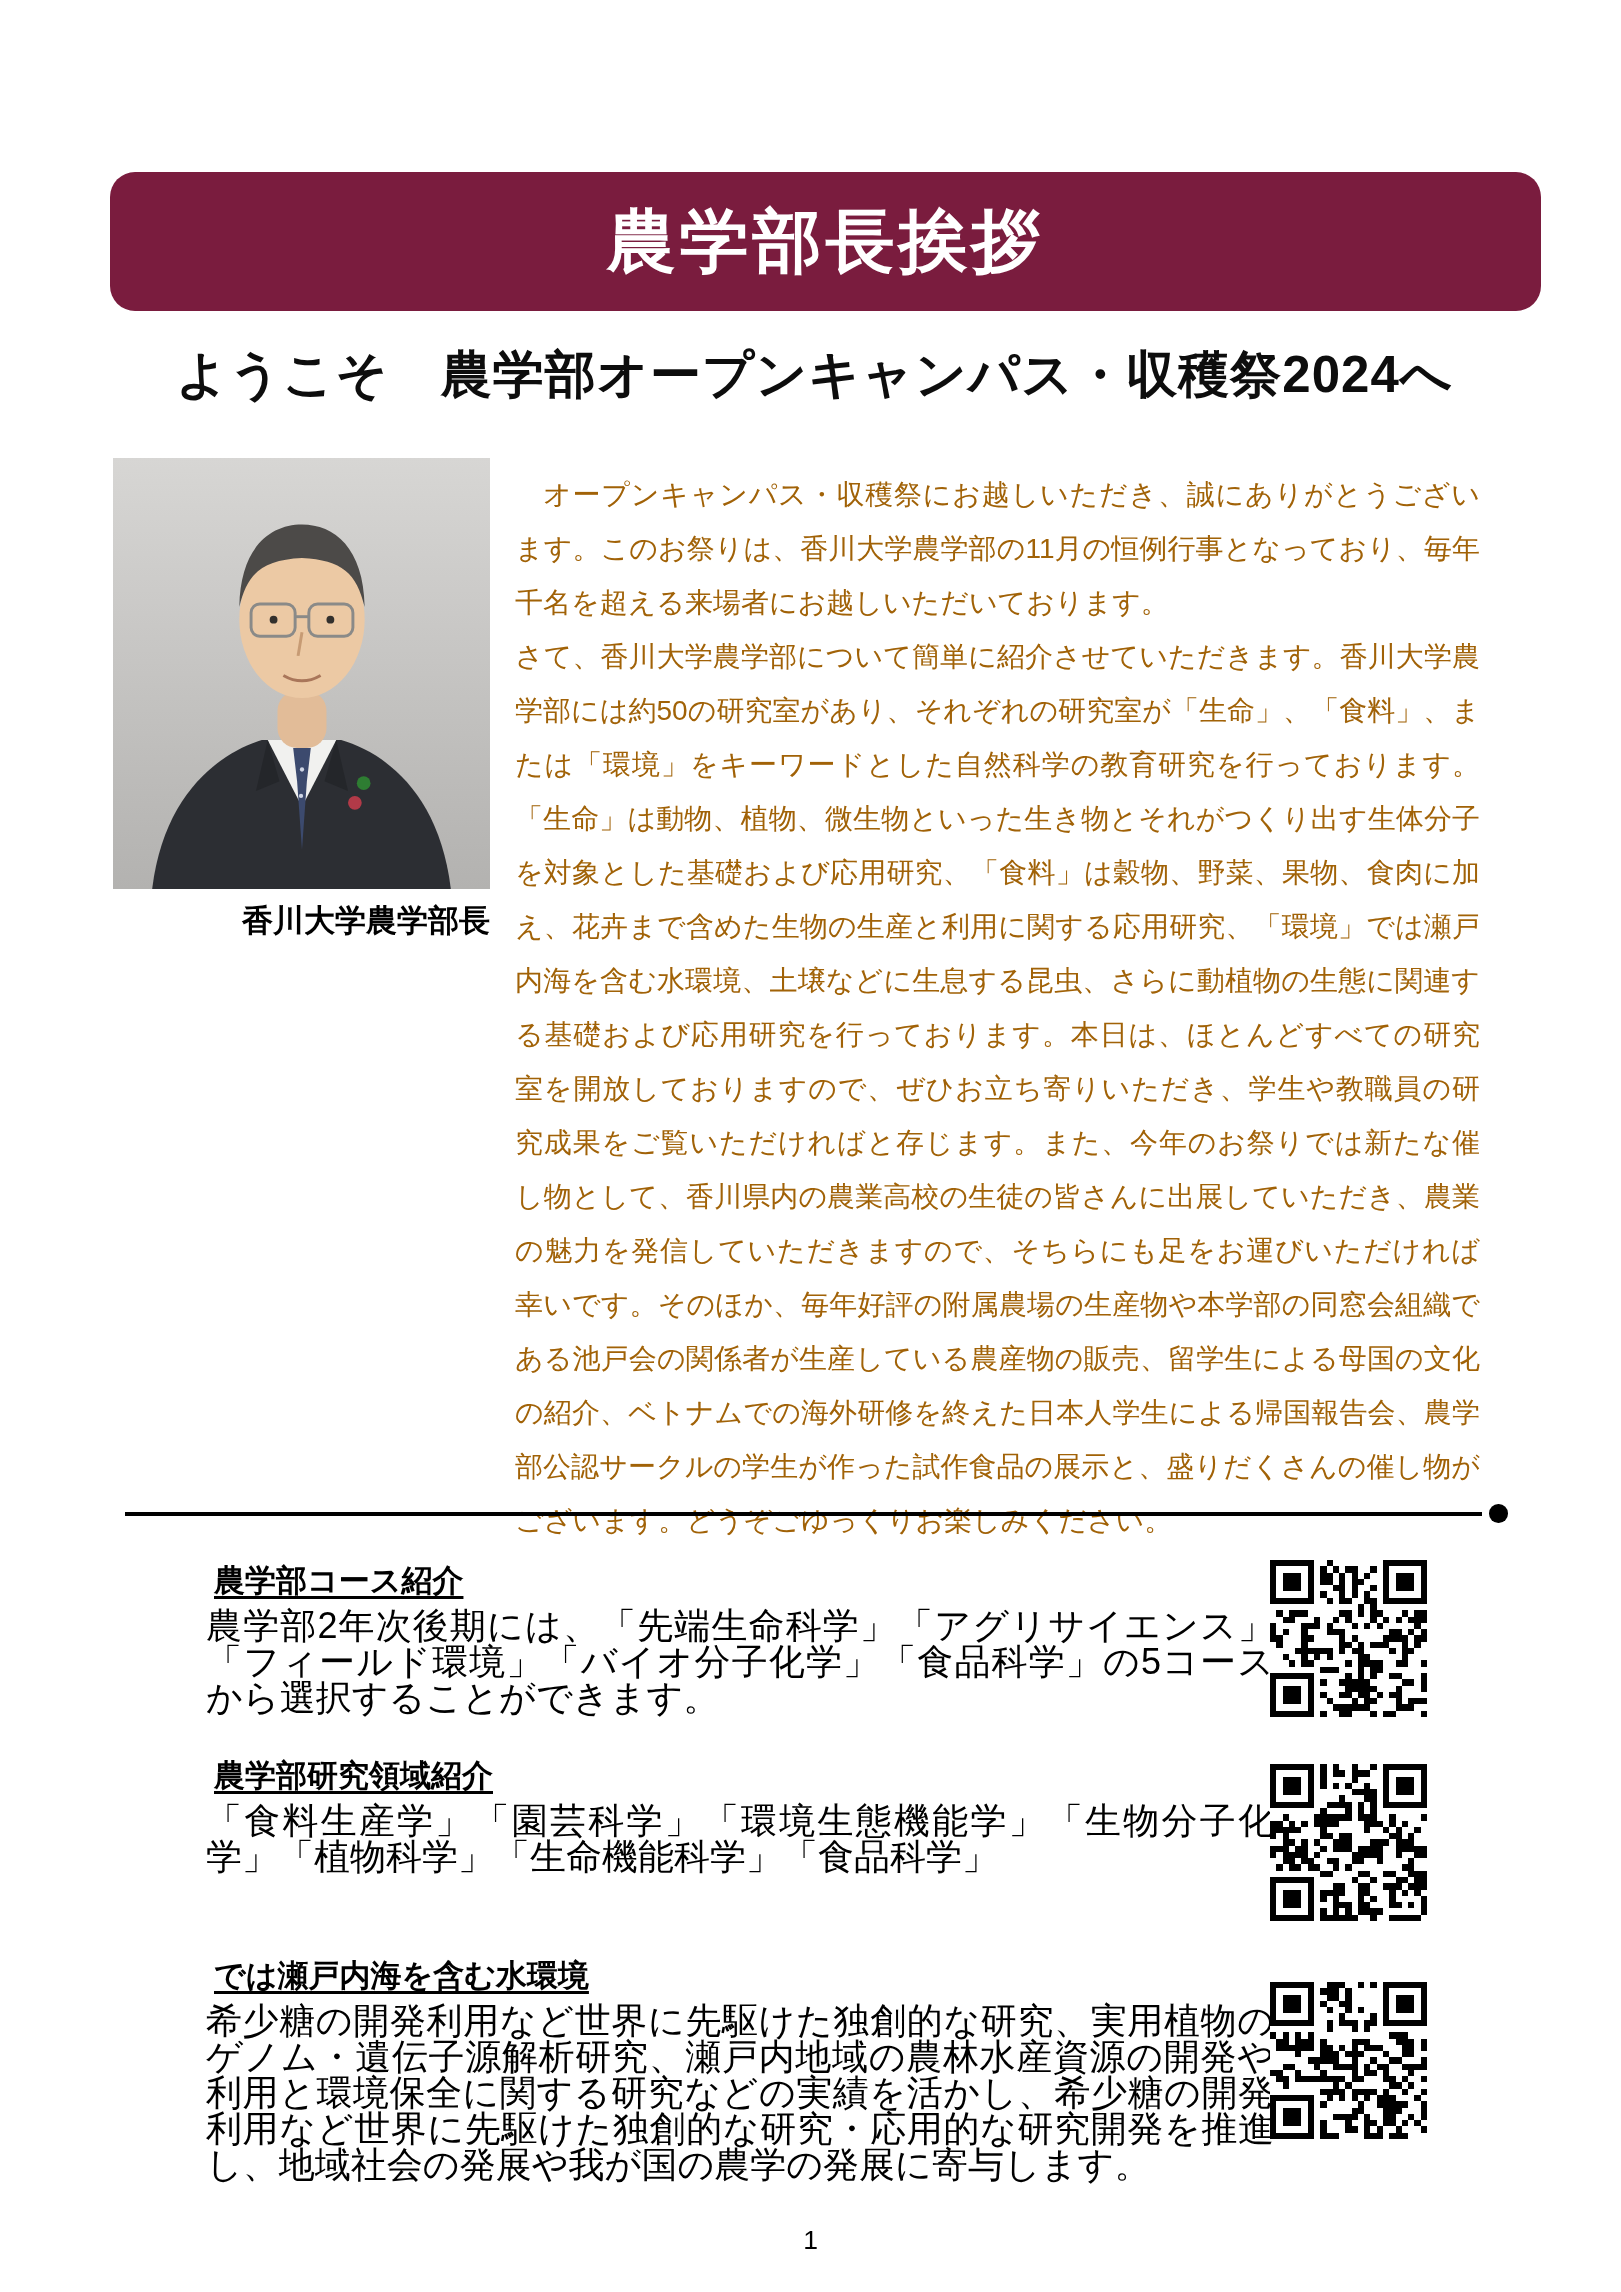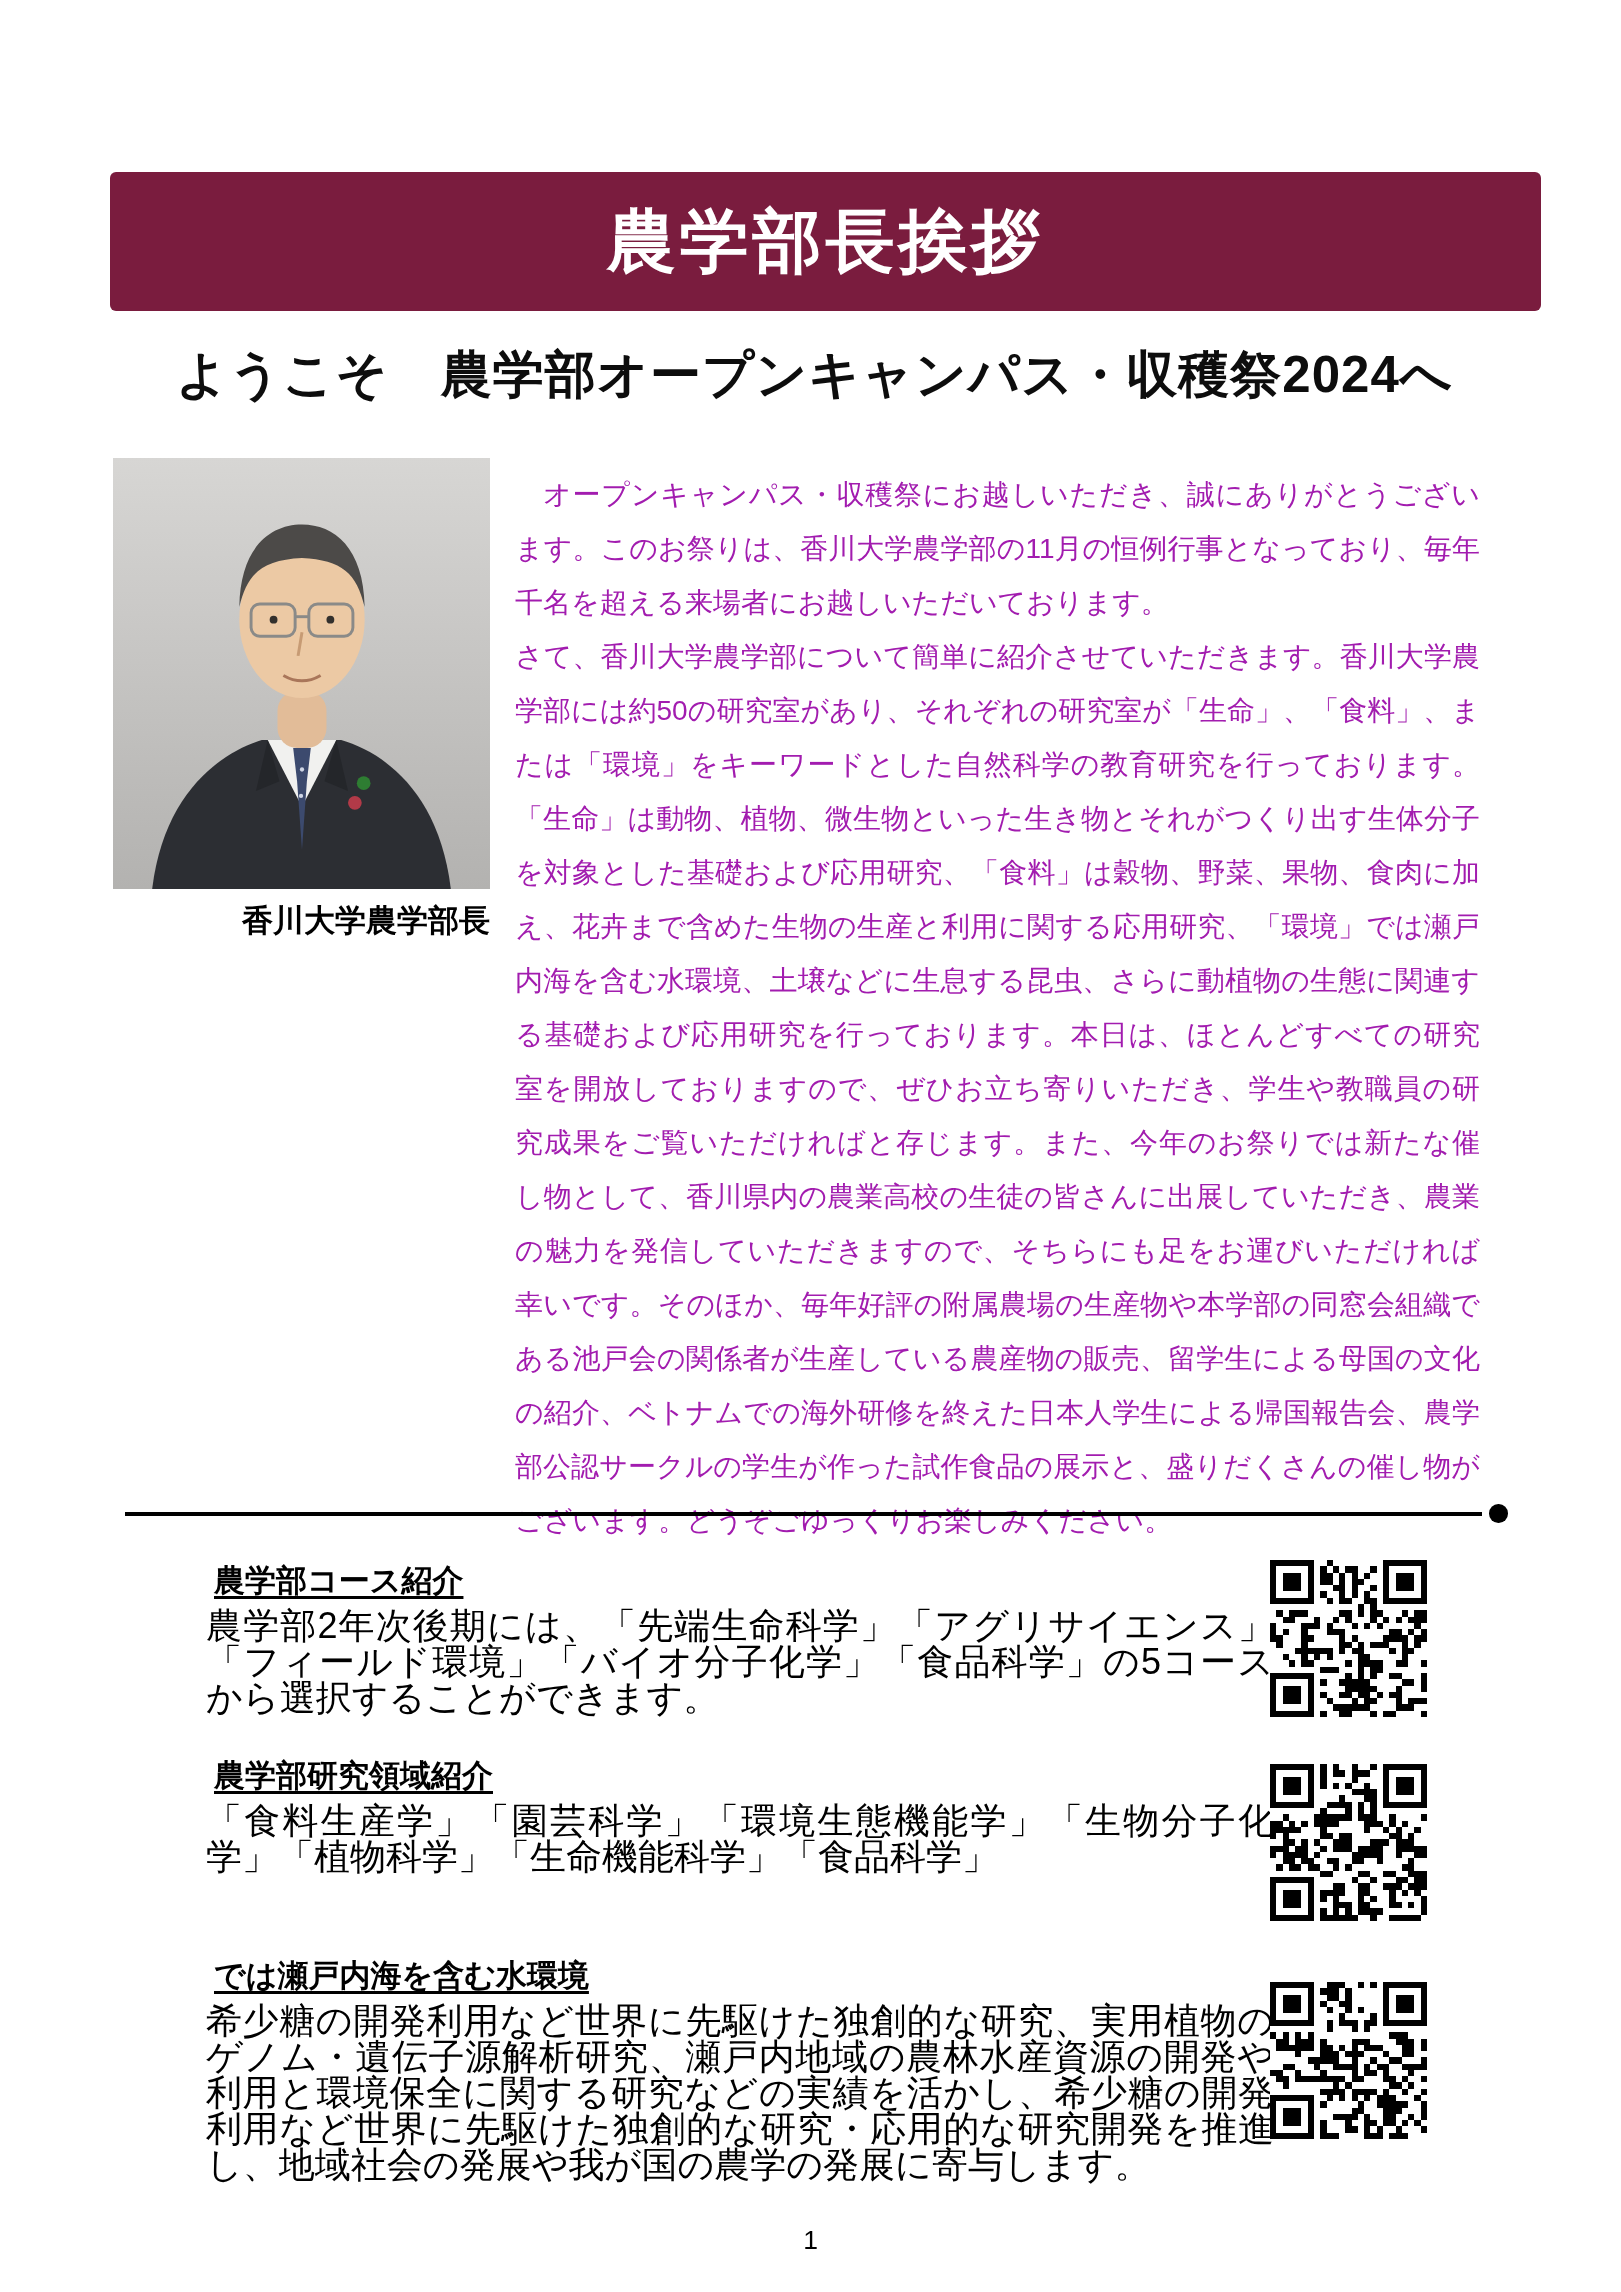--- a/index.html
+++ b/index.html
@@ -3,37 +3,37 @@
 <meta charset="utf-8">
 <style>
   * { margin:0; padding:0; box-sizing:border-box; }
   html,body { background:#ffffff; }
   .page {
     position:relative; width:1621px; height:2293px; background:#ffffff;
     font-family:"Liberation Sans", sans-serif; color:#111; overflow:hidden;
   }
   .banner {
     position:absolute; left:110px; top:172px; width:1431px; height:139px;
-    background:var(--banner,#7a1c3e); border-radius:6px;
+    background:var(--banner,#7a1c3e); border-radius:25px;
     display:flex; align-items:center; justify-content:center;
   }
   .banner h1 { color:#ffffff; font-size:69px; font-weight:bold; letter-spacing:3.9px; }
   .welcome {
     position:absolute; left:176px; top:341px; font-size:51px; font-weight:bold;
     color:#0d0d0d; white-space:nowrap; letter-spacing:1px;
   }
   .portrait { position:absolute; left:113px; top:458px; width:377px; height:431px; }
   .portrait svg { width:100%; height:100%; display:block; }
   .caption {
     position:absolute; left:113px; top:898px; width:377px; text-align:right;
     font-weight:bold; font-size:31px; line-height:45px; color:#000;
   }
   .greeting {
     position:absolute; left:515px; top:468px; width:965px;
-    font-size:28px; line-height:54px; text-align:justify; color:#a21caf;
+    font-size:28px; line-height:54px; text-align:justify; color:#a16207;
   }
   .greeting p { margin:0; }
   .greeting p.indent { text-indent:28px; }
   .divider { position:absolute; left:125px; top:1512px; width:1357px; height:3.9px; background:#000; }
   .divider .dot {
     position:absolute; right:-25.5px; top:-7.8px; width:18.6px; height:18.6px;
     border-radius:50%; background:#000;
   }
   .info { position:absolute; left:206px; width:1068px; color:#000; }
   .info h3 {

